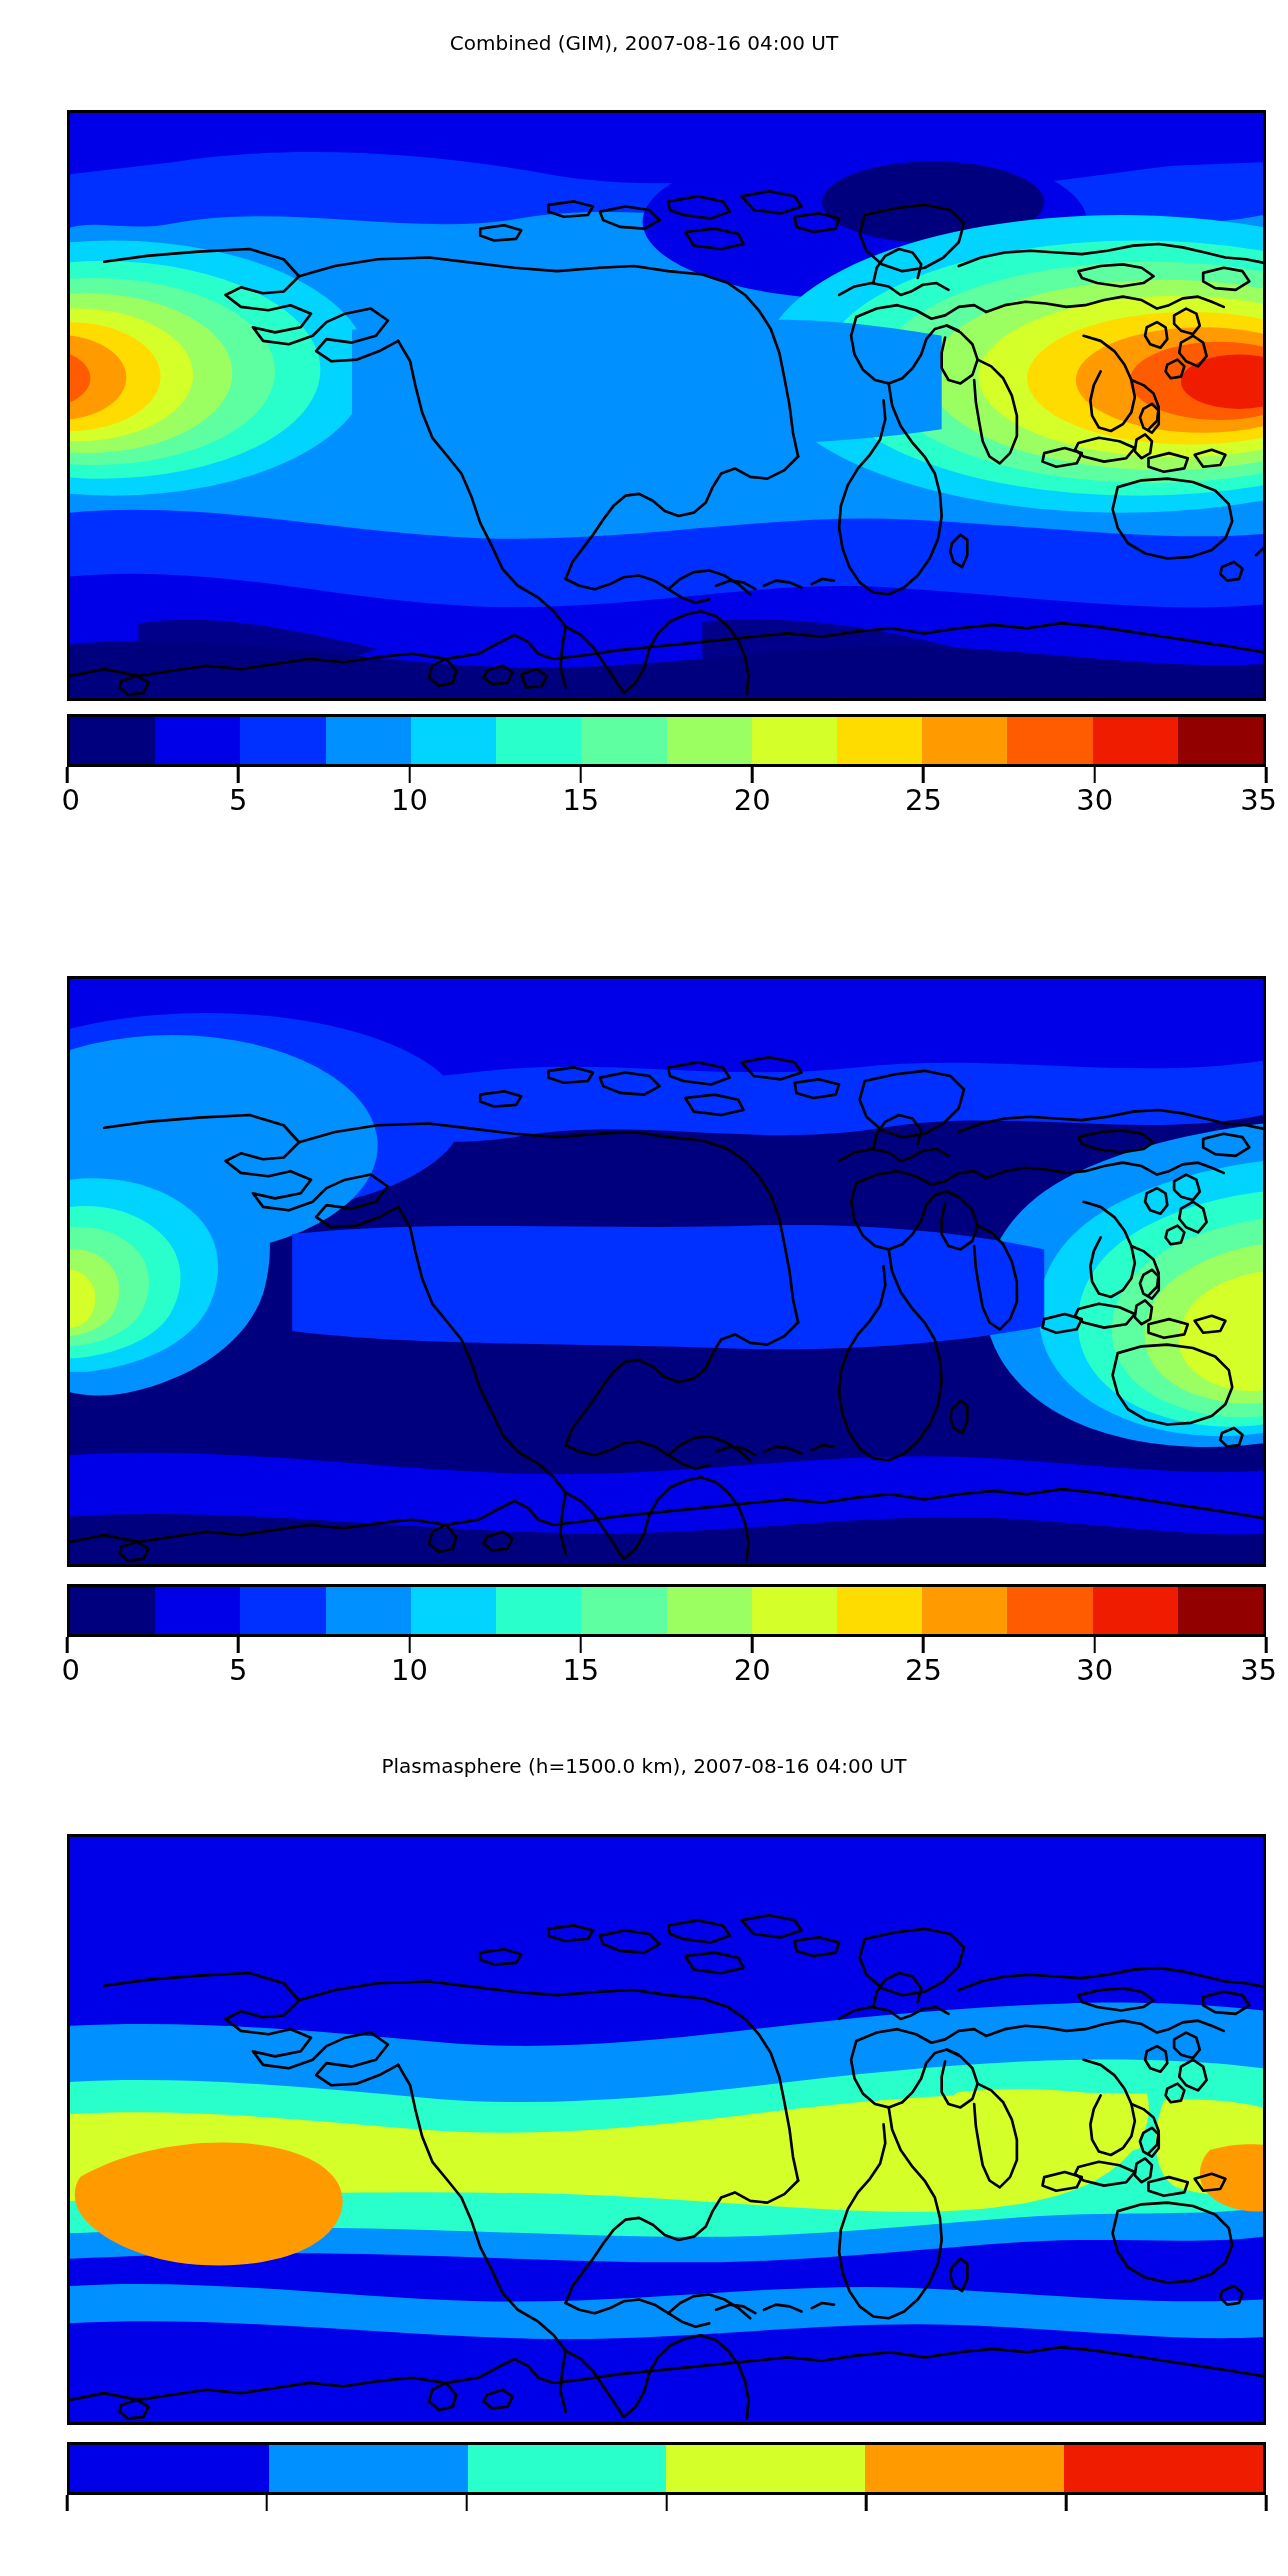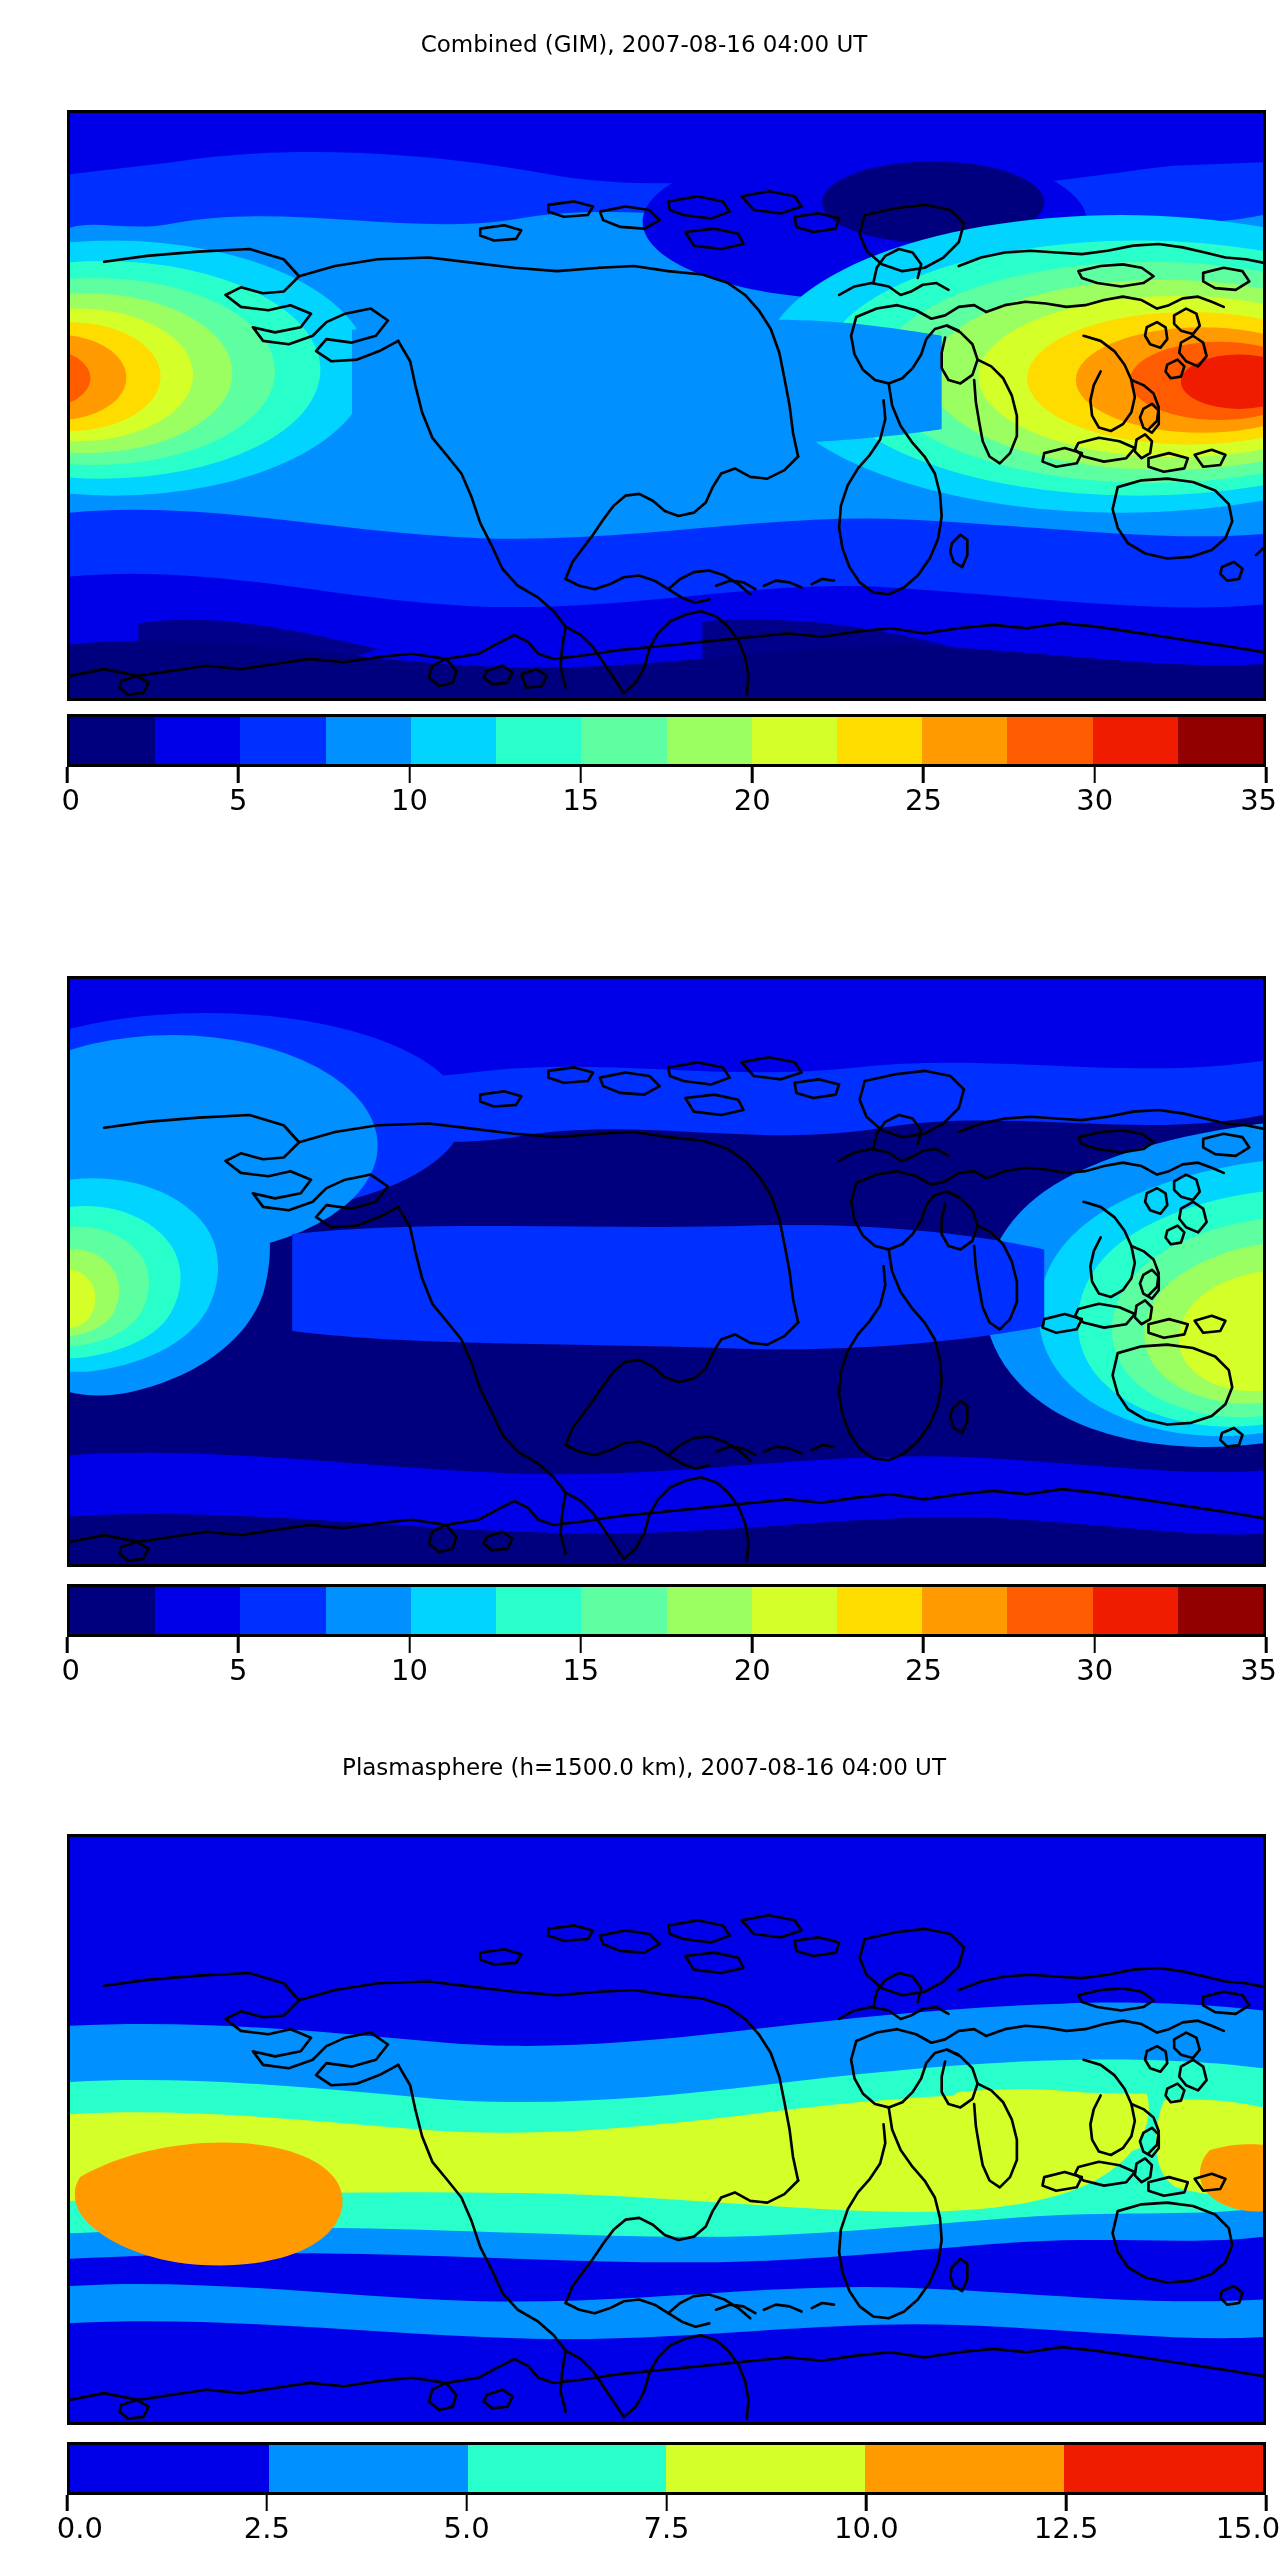--- a/index.html
+++ b/index.html
@@ -7,21 +7,21 @@
     width:1288px;height:2576px;
     font-family:"DejaVu Sans","Liberation Sans",sans-serif;
     -webkit-font-smoothing:antialiased;
   }
   .figure{position:relative;width:1288px;height:2576px;background:#fff;}
 
   .panel{position:absolute;left:0;width:1288px;}
 
   .panel-title{
     text-align:center;
-    font-size:23px;
+    font-size:20px;
     color:#000;
     line-height:1;
     white-space:pre;
     font-family:"DejaVu Sans","Liberation Sans",sans-serif;
   }
 
   .map-wrap{
     position:absolute;
     left:67px;
     width:1199px;
@@ -464,26 +464,17 @@
       </div>
       <div class="ticks">
         <i style="left:0%"></i>
           <i style="left:16.6666%"></i>
           <i style="left:33.3333%"></i>
         <i style="left:50%"></i>
           <i style="left:66.6666%"></i>
           <i style="left:83.3333%"></i>
         <i style="left:100%"></i>
       </div>
-      <div class="ticklabels">
-        <b style="left:0%;transform:translateX(-22%)">0.0</b>
-        <b style="left:16.6666%">2.5</b>
-        <b style="left:33.3333%">5.0</b>
-        <b style="left:50%">7.5</b>
-        <b style="left:66.6666%">10.0</b>
-        <b style="left:83.3333%">12.5</b>
-        <b style="left:100%;transform:translateX(-78%)">15.0</b>
-      </div>
     </div>
   </div>
 
 </div>
 
 
 </body></html>

